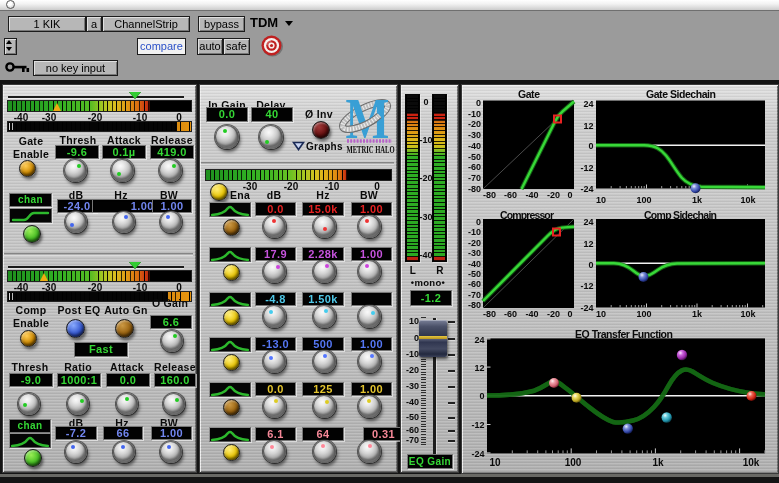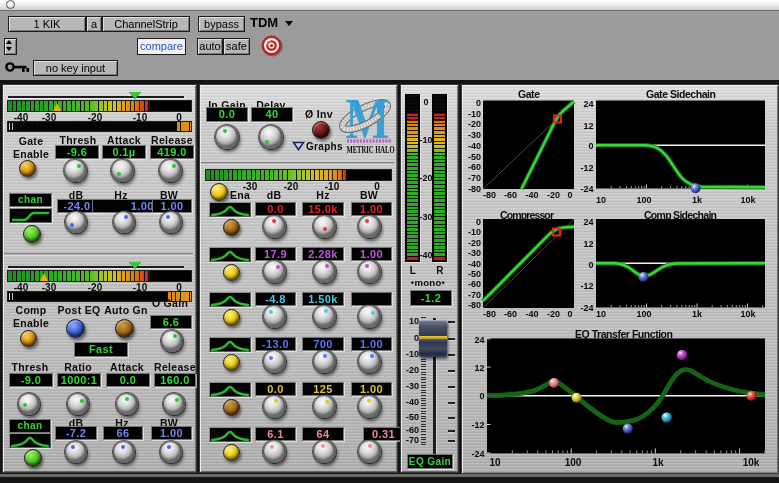--- a/index.html
+++ b/index.html
@@ -357,21 +357,21 @@
       <i class="dot" style="left:13px;top:6px;background:#4ce;"></i>
     </div>
 
   <div class="abs icon" style="left:209px;top:337px;width:40px;height:13px;">
     <svg width="40" height="13" viewBox="0 0 40 13">
         <path d="M2,11 Q14,10 18,4 Q20,2 22,4 Q26,10 38,11" fill="none" stroke="#2db82d" stroke-width="2.4" stroke-linecap="round"></path>
       </svg>
   </div>
   <div class="abs led yellow" style="left:223px;top:354px;width:15px;height:15px;"></div>
   <div class="abs lcd" style="left:255px;top:337px;width:39px;height:12px;line-height:12px;"><span style="color:#5577f5;">-13.0</span></div>
-  <div class="abs lcd" style="left:302px;top:337px;width:40px;height:12px;line-height:12px;"><span style="color:#5577f5;">700</span></div>
+  <div class="abs lcd" style="left:302px;top:337px;width:40px;height:12px;line-height:12px;"><span style="color:#5577f5;">500</span></div>
   <div class="abs lcd" style="left:351px;top:337px;width:39px;height:12px;line-height:12px;"><span style="color:#5577f5;">1.00</span></div>
   <div class="abs knob" style="left:263px;top:350px;width:23px;height:23px;">
       <i class="dot" style="left:6px;top:6px;background:#57f;"></i>
     </div>
   <div class="abs knob" style="left:313px;top:350px;width:23px;height:23px;">
       <i class="dot" style="left:10px;top:4px;background:#57f;"></i>
     </div>
   <div class="abs knob" style="left:358px;top:350px;width:23px;height:23px;">
       <i class="dot" style="left:12px;top:4px;background:#57f;"></i>
     </div>

